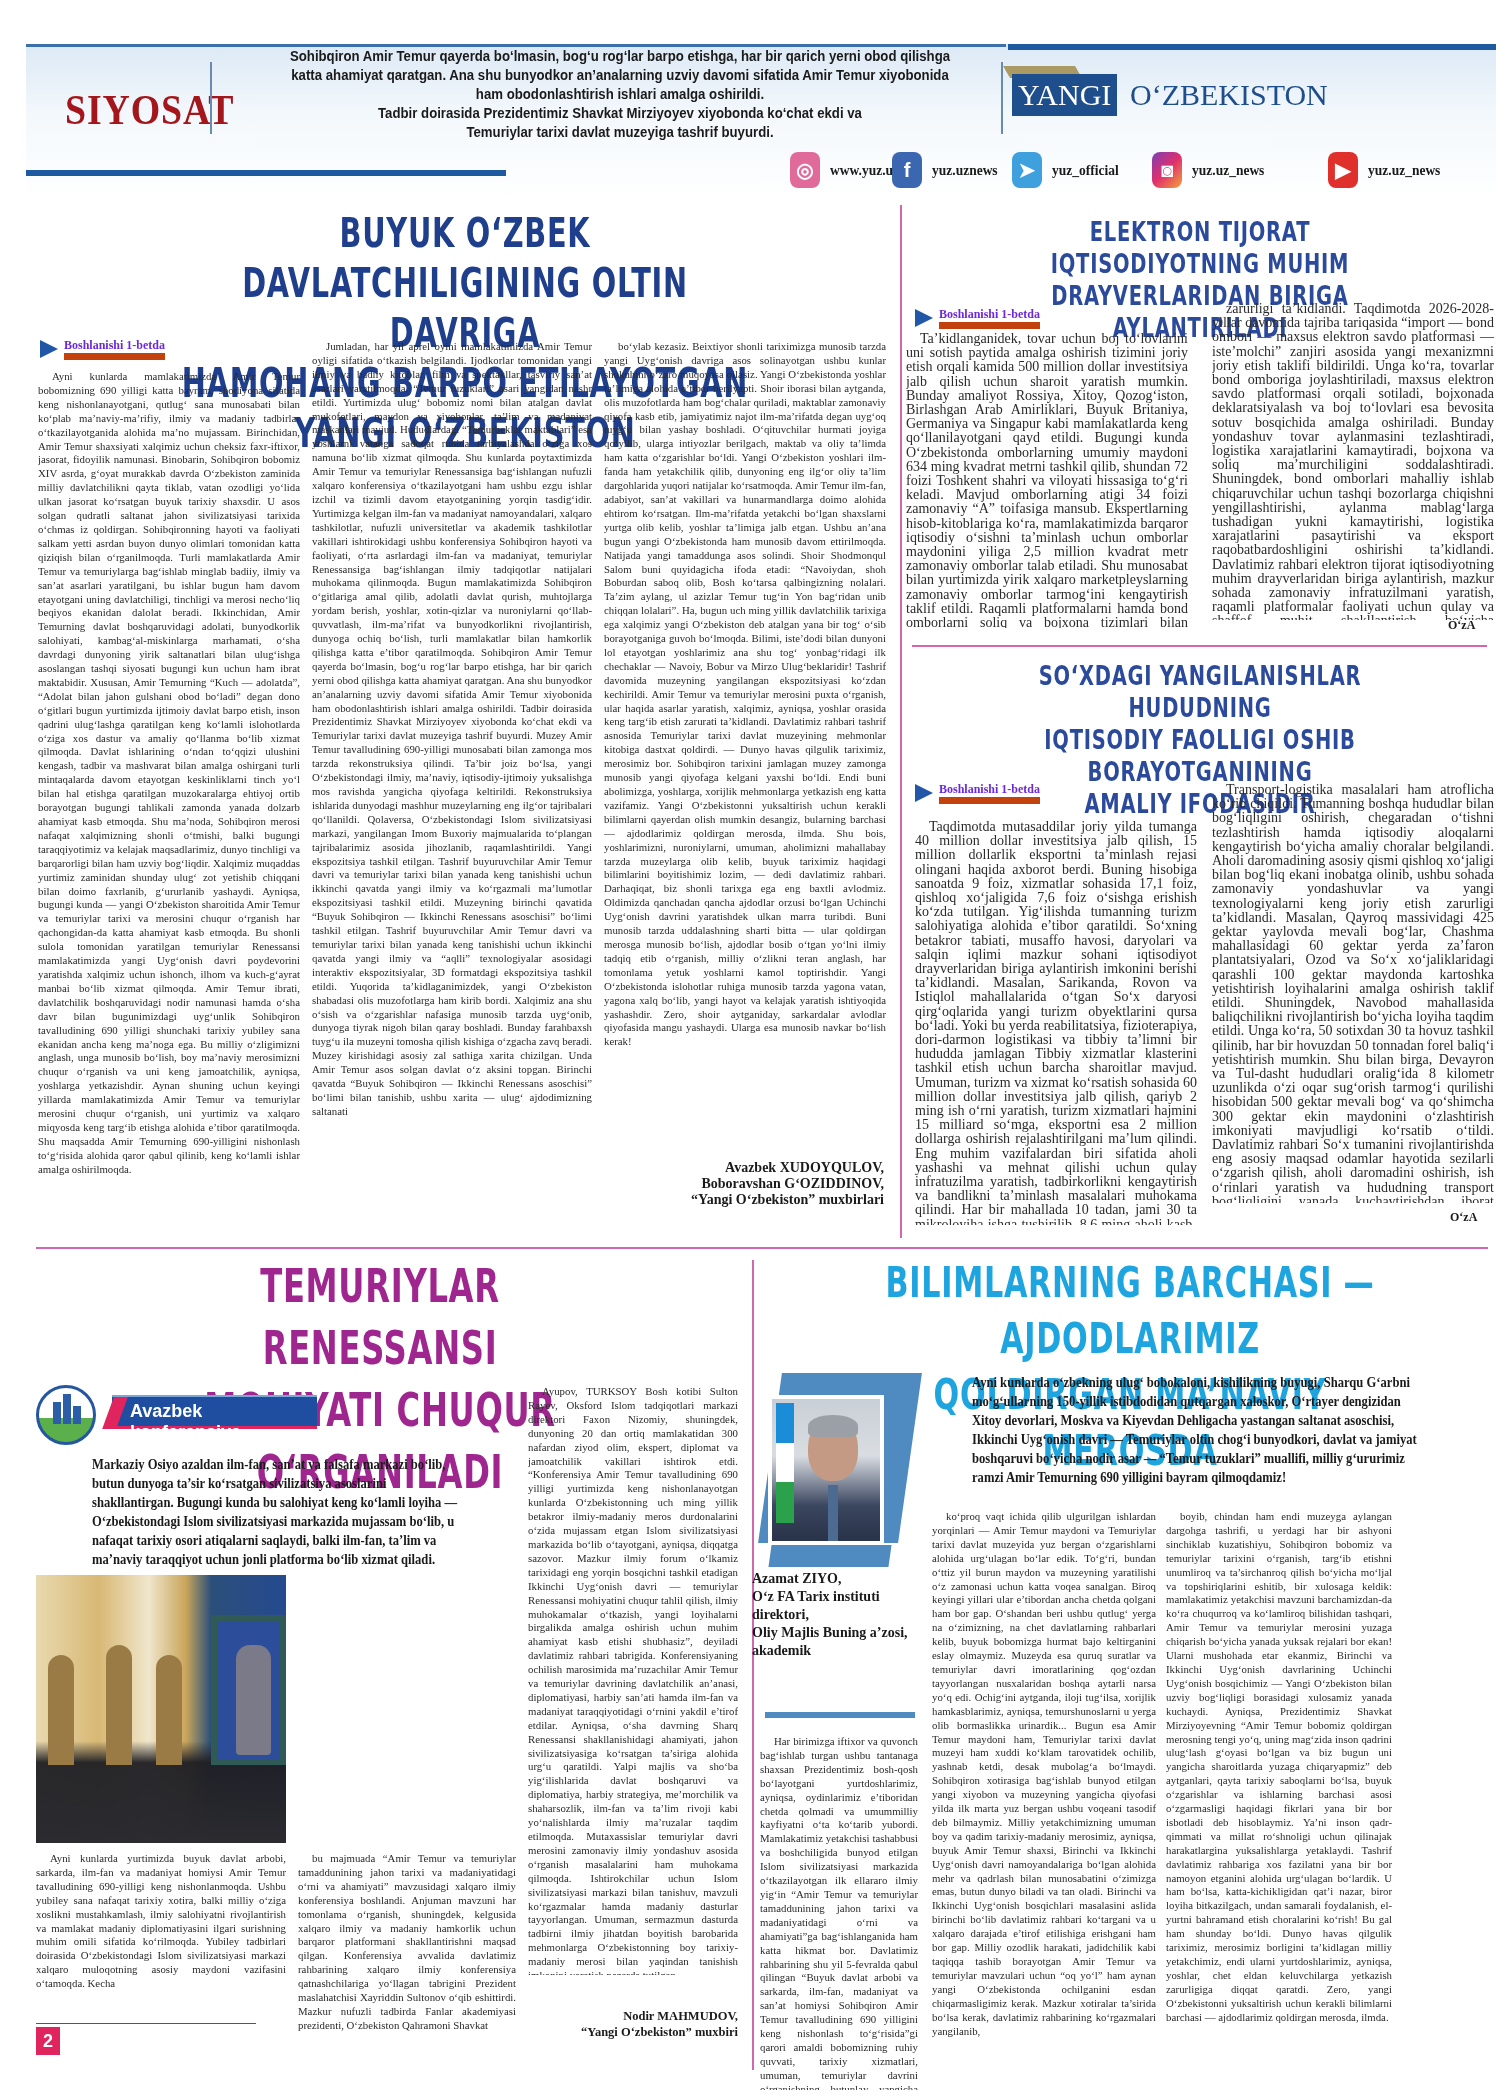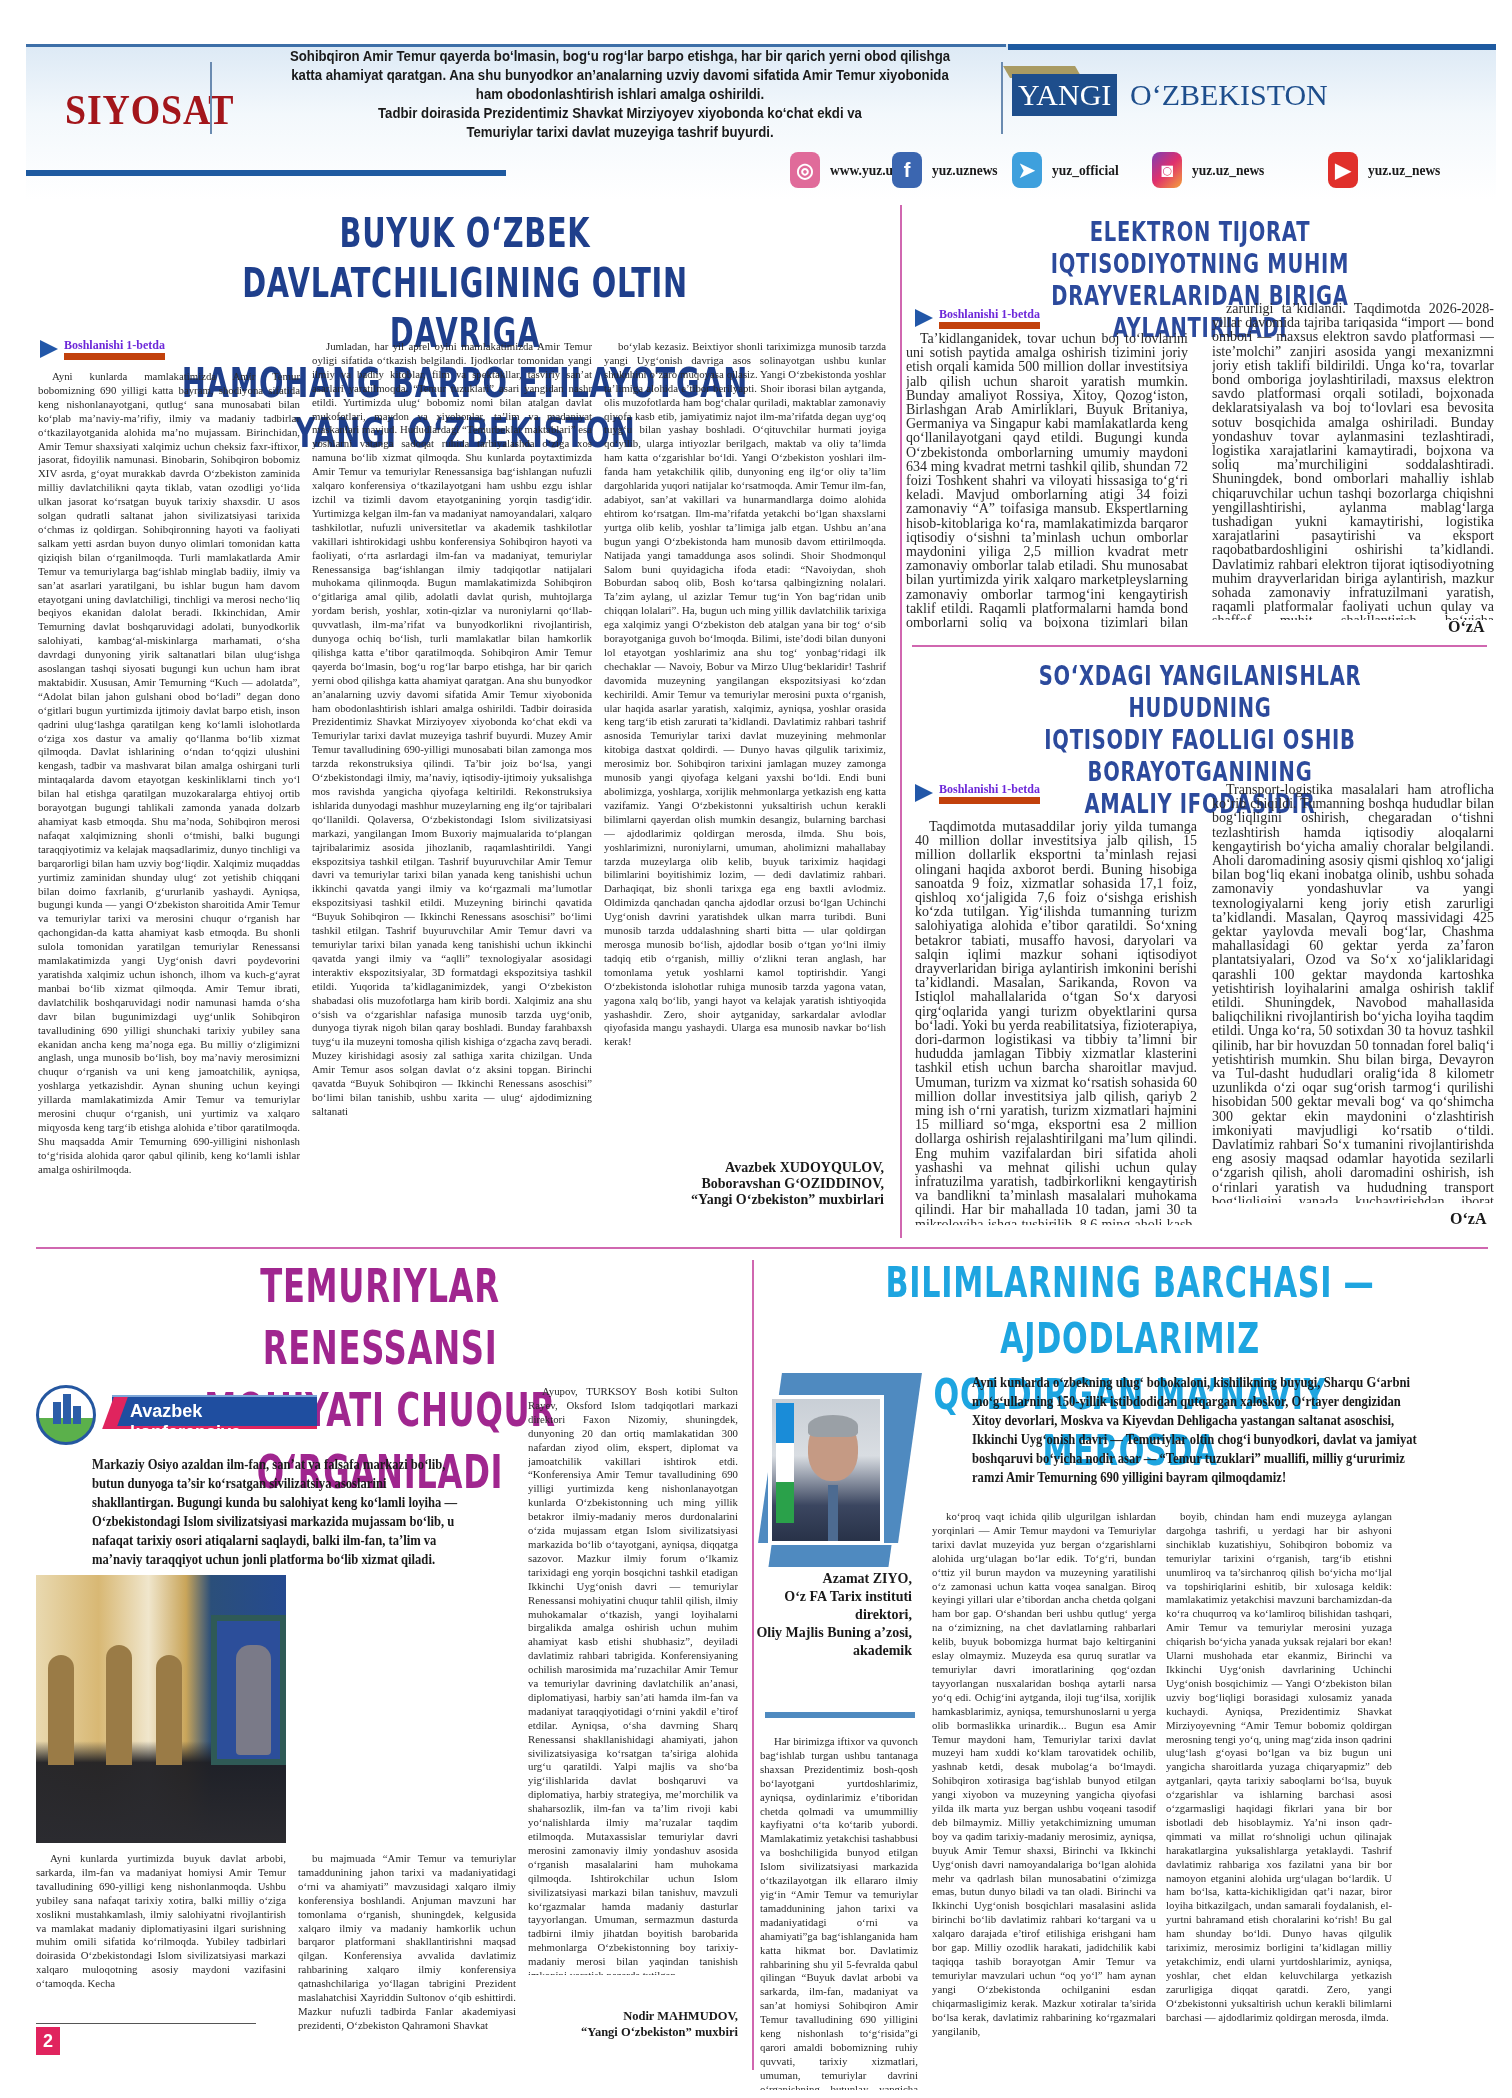--- a/index.html
+++ b/index.html
@@ -60,21 +60,21 @@
     color: #2a2a2a; text-align: justify; overflow: hidden;
   }
   .col p { text-indent: 14px; }
   .col.narrow { font-size: 10.8px; line-height: 13.9px; }
 
   .boshlanishi { position: absolute; display: flex; align-items: center; }
   .boshlanishi .tri { width: 0; height: 0; border-top: 9px solid transparent; border-bottom: 9px solid transparent; border-left: 18px solid #2257a8; margin-right: 6px; }
   .boshlanishi .txt { font-family: "Liberation Serif", serif; font-weight: bold; font-size: 12px; color: #6d28d9; border-bottom: 7px solid #c2410c; padding-bottom: 0; }
 
   .byline { position: absolute; text-align: right; font-family: "Liberation Serif", serif; font-weight: bold; color: #1a1a1a; }
-  .oza { position: absolute; font-family: "Liberation Serif", serif; font-weight: bold; font-size: 16px; color: #1a1a1a; }
+  .oza { position: absolute; font-family: "Liberation Serif", serif; font-weight: bold; font-size: 12px; color: #1a1a1a; }
 
   
   .pink-v { position: absolute; width: 2px; background: #d067b0; }
   .pink-h { position: absolute; height: 2px; background: #d067b0; }
 
   
   .conf-badge { position: absolute; left: 36px; top: 1385px; width: 250px; height: 60px; }
   .conf-circle { position: absolute; left: 0; top: 0; width: 60px; height: 60px; border-radius: 50%; border: 3px solid #2557a0; background: linear-gradient(180deg, #fff 55%, #5bb04b 55%); overflow: hidden; }
   .conf-circle .bld { position: absolute; bottom: 18px; width: 8px; background: #2c5ea8; }
   .conf-bar { position: absolute; left: 76px; top: 10px; width: 205px; height: 34px; background: #1f4ea0; border-bottom: 3px solid #e0245e; border-top: 2px solid #7da6d8; }
@@ -98,21 +98,21 @@
   .portrait {
     position: absolute; left: 768px; top: 1395px; width: 116px; height: 150px;
     background: linear-gradient(180deg, #c9cfd6 0%, #d9dde2 40%, #3b4660 75%, #283248 100%);
     border: 4px solid #fff; overflow: hidden;
   }
   .portrait .flag { position: absolute; left: 4px; top: 4px; width: 18px; height: 120px; background: linear-gradient(180deg, #1a8cd8 0%, #1a8cd8 33%, #fff 33%, #fff 66%, #2aa14a 66%); }
   .portrait .head { position: absolute; left: 36px; top: 20px; width: 50px; height: 62px; border-radius: 45%; background: #c59a84; }
   .portrait .hair { position: absolute; left: 36px; top: 16px; width: 50px; height: 22px; border-radius: 50% 50% 20% 20%; background: #9aa0a6; }
   .portrait .tie { position: absolute; left: 56px; top: 86px; width: 10px; height: 60px; background: #4d6b91; }
   .portrait-bar { position: absolute; left: 770px; top: 1545px; width: 120px; height: 22px; background: #4f8ac0; transform: skewX(-8deg); }
-  .author-card { position: absolute; left: 752px; top: 1570px; width: 160px; text-align: right; font-family: "Liberation Serif", serif; font-weight: bold; font-size: 14px; line-height: 18px; color: #1a1a1a; }
+  .author-card { position: absolute; left: 752px; top: 1570px; width: 160px; text-align: left; font-family: "Liberation Serif", serif; font-weight: bold; font-size: 14px; line-height: 18px; color: #1a1a1a; }
   .author-bar { position: absolute; left: 765px; top: 1712px; width: 150px; height: 6px; background: #4f8ac0; }
 
   .page-num { position: absolute; left: 36px; top: 2027px; width: 24px; height: 28px; background: #e0245e; color: #fff; font-family: "Liberation Sans", sans-serif; font-weight: bold; font-size: 18px; text-align: center; line-height: 28px; }
   .footer-line { position: absolute; left: 36px; top: 2023px; width: 220px; height: 1px; background: #555; }
 </style>
 </head>
 <body>
 
 <div class="masthead"></div>
 <div class="mast-topline-left"></div>

